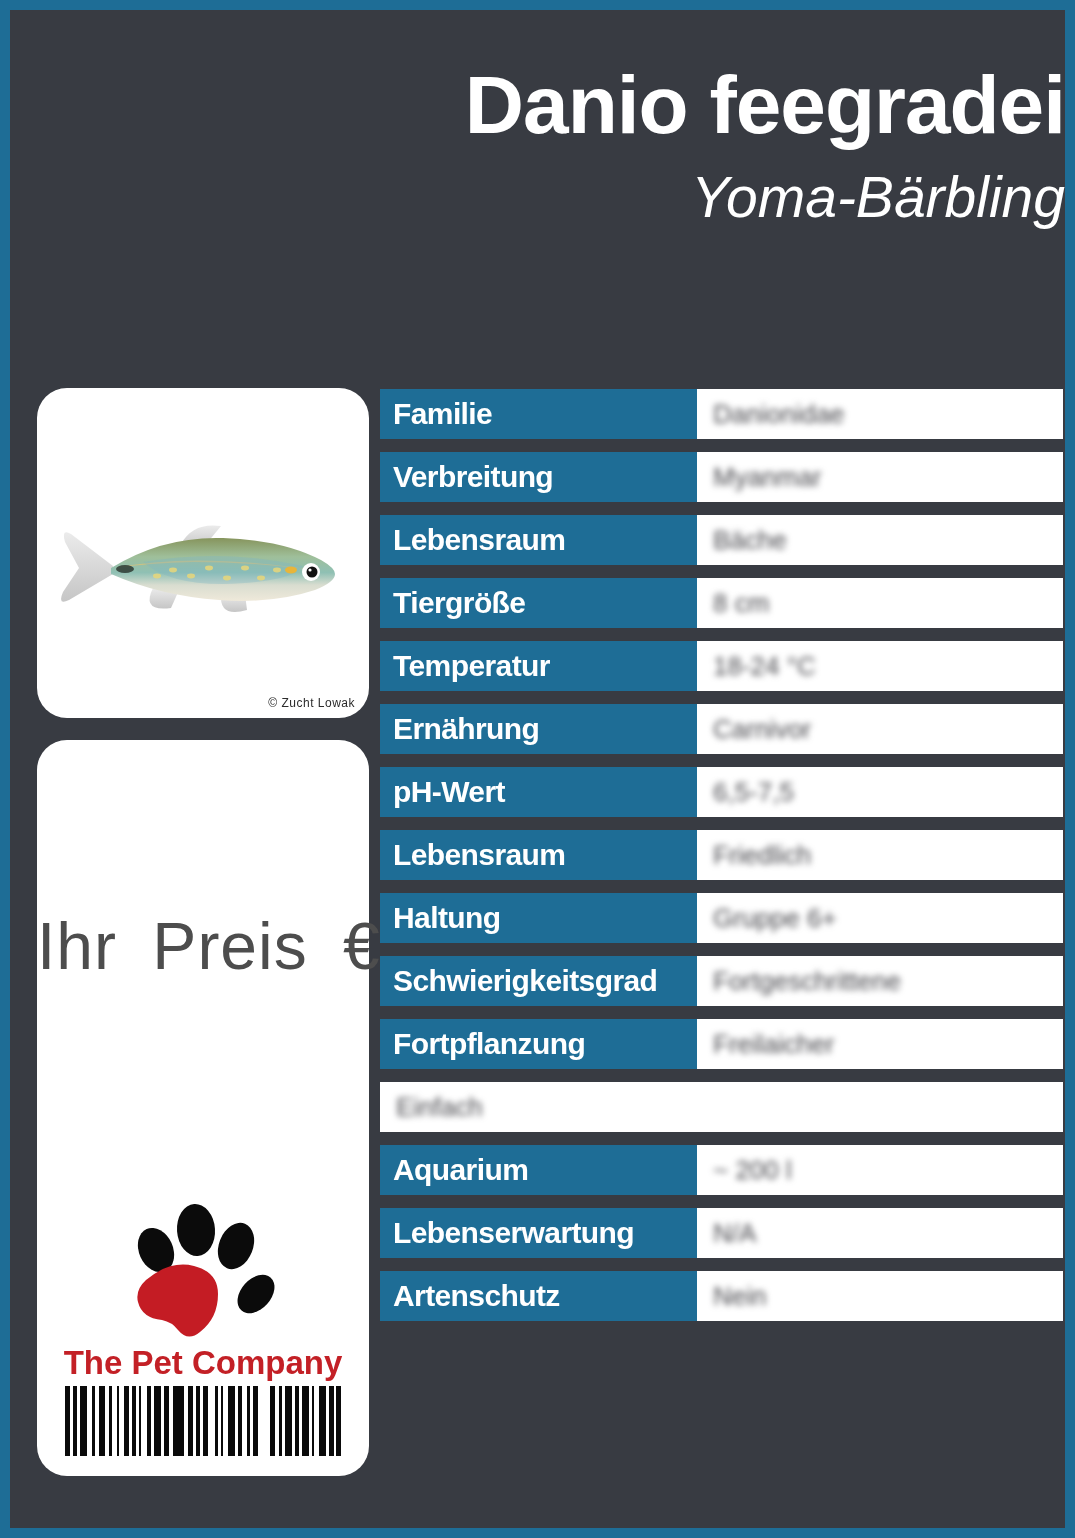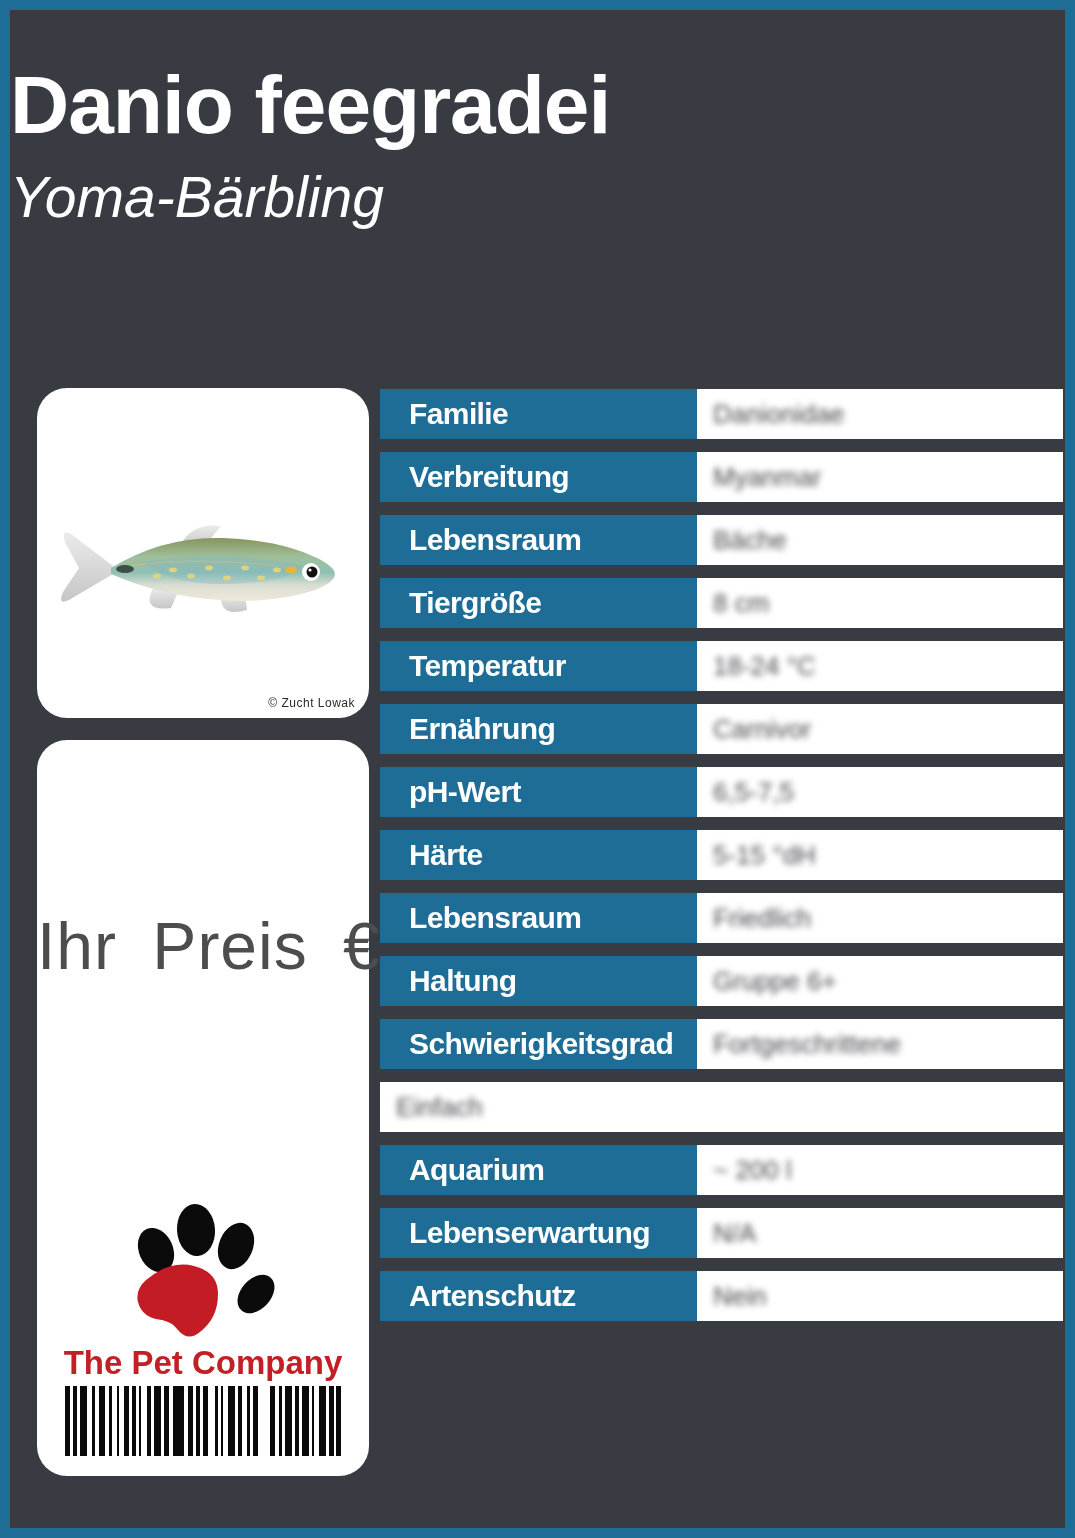--- a/index.html
+++ b/index.html
@@ -12,21 +12,21 @@
     background: var(--charcoal, #383B42);
     border: 10px solid var(--blue, #1E6D96);
     font-family: "Liberation Sans", sans-serif;
     overflow: hidden;
   }
 
   
   .header {
     position: absolute;
     top: 52px; left: 0; right: 0;
-    text-align: left;
+    text-align: right;
     color: #ffffff;
   }
   .title {
     font-size: 82px;
     font-weight: 700;
     letter-spacing: -1px;
     line-height: 1.05;
     margin: 0;
   }
   .subtitle {
@@ -115,21 +115,21 @@
   .spec-label {
     width: 317px;
     flex: 0 0 317px;
     background: var(--blue, #1E6D96);
     color: #ffffff;
     font-size: 30px;
     font-weight: 700;
     letter-spacing: -0.6px;
     display: flex;
     align-items: center;
-    padding-left: 29px;
+    padding-left: 13px;
     white-space: nowrap;
     overflow: hidden;
   }
   .spec-value {
     flex: 1;
     background: #ffffff;
     display: flex;
     align-items: center;
     padding-left: 16px;
     overflow: hidden;
@@ -322,44 +322,44 @@
           <span class="blurred">Carnivor</span>
         </div>
       </div>
       <div class="spec-row">
         <div class="spec-label">pH-Wert</div>
         <div class="spec-value">
           <span class="blurred">6,5-7,5</span>
         </div>
       </div>
       <div class="spec-row">
-        <div class="spec-label">Härte</div>
-        <div class="spec-value">
-          <span class="blurred">5-15 °dH</span>
-        </div>
-      </div>
-      <div class="spec-row">
         <div class="spec-label">Lebensraum</div>
         <div class="spec-value">
           <span class="blurred">Friedlich</span>
         </div>
       </div>
       <div class="spec-row">
         <div class="spec-label">Haltung</div>
         <div class="spec-value">
           <span class="blurred">Gruppe 6+</span>
         </div>
       </div>
       <div class="spec-row">
         <div class="spec-label">Schwierigkeitsgrad</div>
         <div class="spec-value">
           <span class="blurred">Fortgeschrittene</span>
         </div>
       </div>
       <div class="spec-row">
+        <div class="spec-label">Fortpflanzung</div>
+        <div class="spec-value">
+          <span class="blurred">Freilaicher</span>
+        </div>
+      </div>
+      <div class="spec-row">
         <div class="spec-value">
           <span class="blurred">Einfach</span>
         </div>
       </div>
       <div class="spec-row">
         <div class="spec-label">Aquarium</div>
         <div class="spec-value">
           <span class="blurred">~ 200 l</span>
         </div>
       </div>

